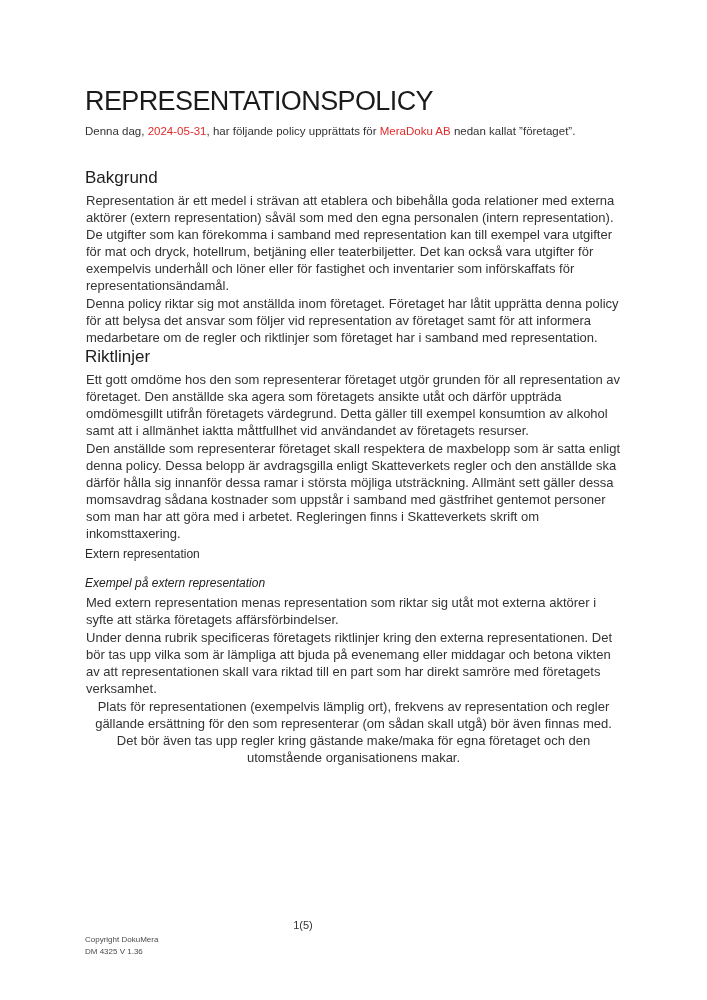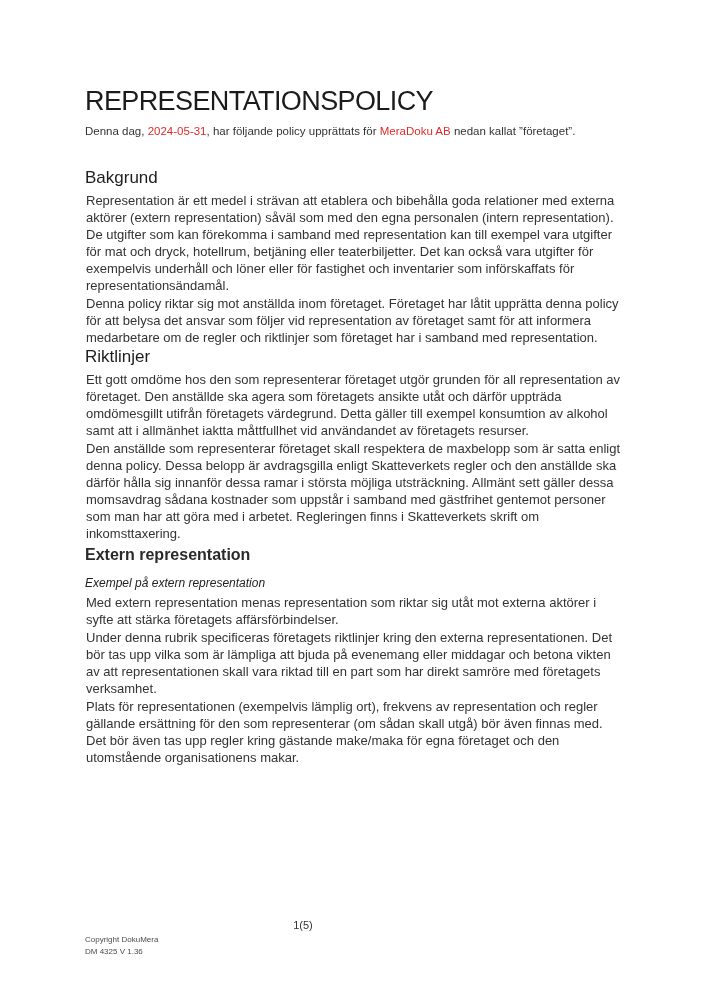--- a/index.html
+++ b/index.html
@@ -42,41 +42,41 @@
     color: #1d1d1d;
   }
   p.body {
     margin: 1px;
     font-size: 13px;
     line-height: 17px;
     color: #333333;
   }
   .subhead {
     margin: 0;
-    font-size: 16px;
+    font-size: 12px;
     line-height: 19px;
-    font-weight: 700;
+    font-weight: 400;
     color: #2a2a2a;
   }
   .subhead-italic {
     margin: 0;
     font-size: 12px;
     line-height: 19px;
     font-style: italic;
     font-weight: 400;
     color: #222222;
   }
   .mt15 { margin-top: 15px; }
   .mt21 { margin-top: 21px; }
   .mt5  { margin-top: 5px; }
   .mt3  { margin-top: 3px; }
   .mt10 { margin-top: 10px; }
   .mt2  { margin-top: 2px; }
   .mt9  { margin-top: 9px; }
-  .mt11 { margin-top: 11px; }
+  .mt11 { margin-top: 11px; text-align: center; }
   .page-number {
     position: absolute;
     top: 918px; left: 0;
     width: 606px;
     text-align: center;
     font-size: 11px;
     line-height: 14px;
     color: #333333;
   }
   .copyright {

